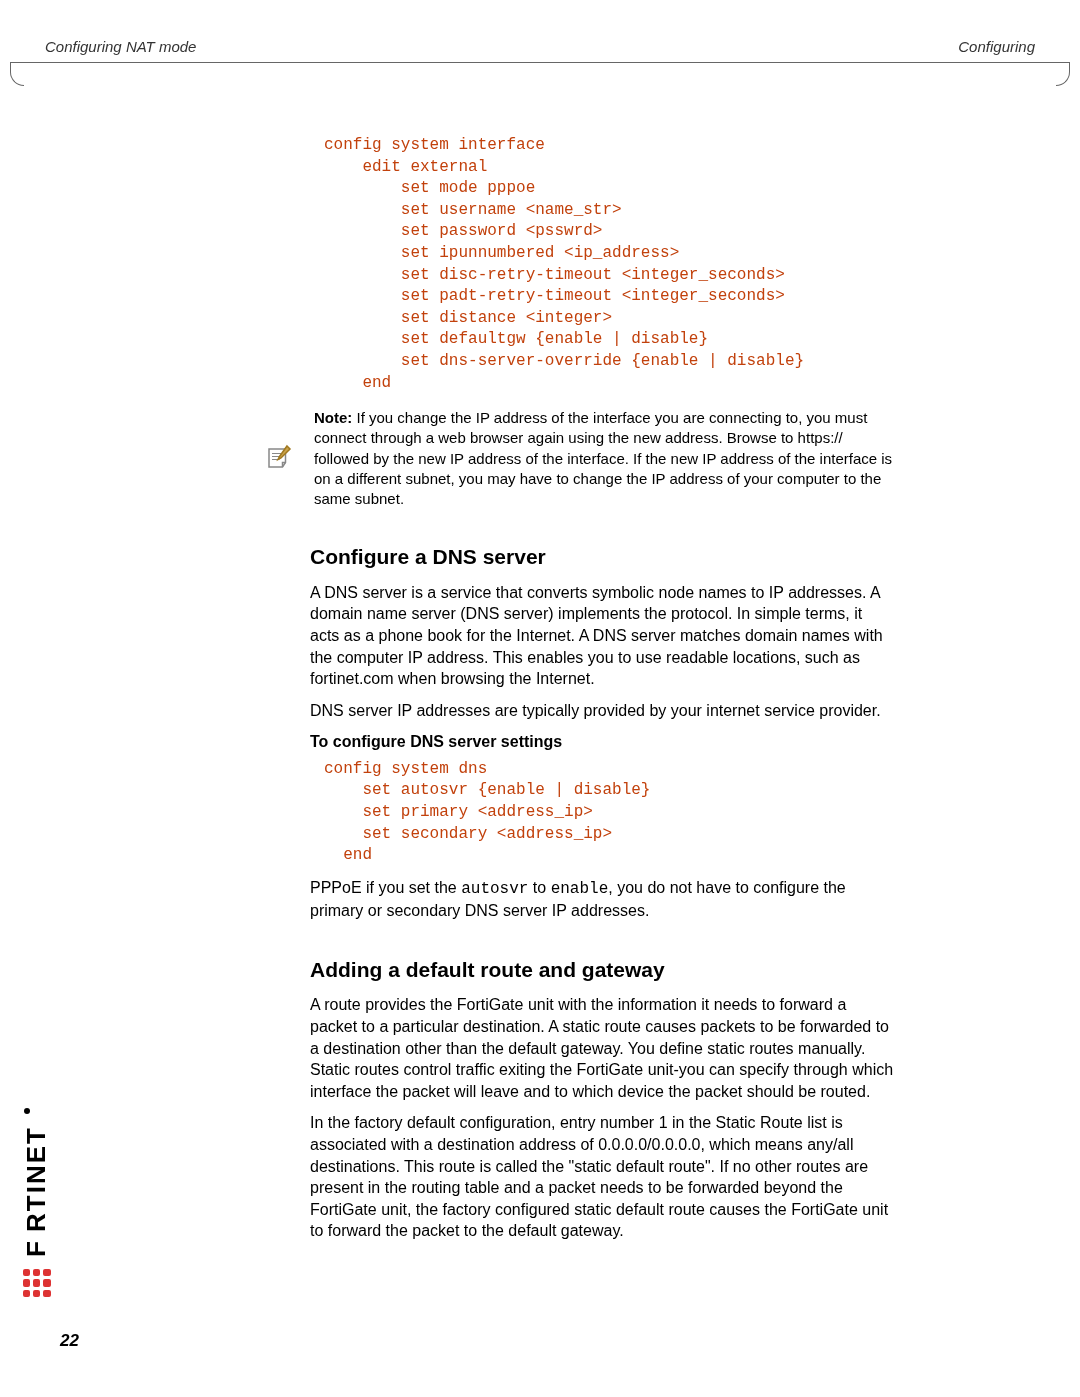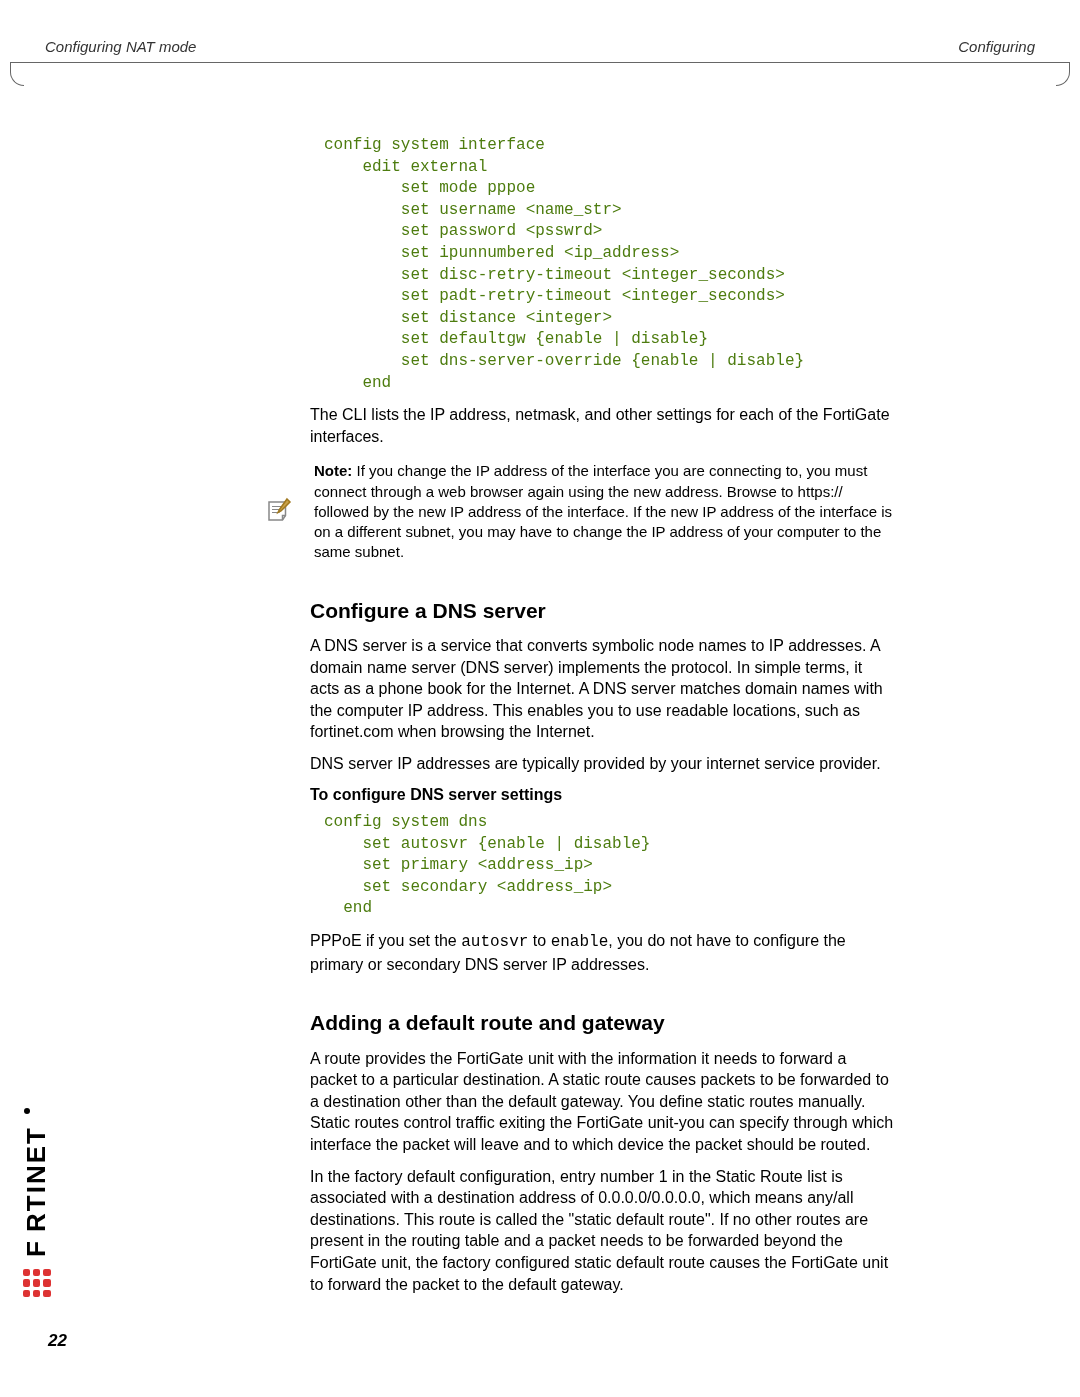--- a/index.html
+++ b/index.html
@@ -55,21 +55,21 @@
     font-weight: bold;
     font-size: 16px;
     margin-bottom: 6px;
   }
   pre.code {
     font-family: "Courier New", Courier, monospace;
     font-size: 16px;
     line-height: 1.35;
     white-space: pre;
     margin: 2px 0 10px 14px;
-    color: #4d7c0f;
+    color: #c2410c;
   }
   p.body { margin: 4px 0 10px 0; }
 
   .note-block {
     display: flex;
     align-items: center;
     gap: 18px;
     margin: 14px 0 18px -50px;
   }
   .note-icon {
@@ -110,21 +110,21 @@
     grid-template-rows: repeat(3, 1fr);
     gap: 3px;
   }
   .side-logo-mark span { background: #d33; border-radius: 2px; }
   .side-logo-text { font-size: 26px; font-weight: 800; font-family: Arial, sans-serif; }
   .side-logo-dot { width:6px; height:6px; background:#000; border-radius:50%; align-self: flex-start; margin-top:3px; }
 
   
   .footer {
     position: absolute;
-    left: 0; right: 0;
+    left: 12px; right: 0;
     bottom: 46px;
     display: flex;
     justify-content: space-between;
     align-items: flex-end;
     padding: 0 145px 0 48px;
     font-style: italic;
     font-size: 15px;
   }
   .footer .pageno { font-weight: bold; font-style: italic; font-size: 17px; }
   .footer .meta { text-align: right; }
@@ -149,21 +149,20 @@
         set mode pppoe
         set username &lt;name_str&gt;
         set password &lt;psswrd&gt;
         set ipunnumbered &lt;ip_address&gt;
         set disc-retry-timeout &lt;integer_seconds&gt;
         set padt-retry-timeout &lt;integer_seconds&gt;
         set distance &lt;integer&gt;
         set defaultgw {enable | disable}
         set dns-server-override {enable | disable}
     end</pre>
-    <p class="body">The CLI lists the IP address, netmask, and other settings for each of the FortiGate interfaces.</p>
 
     <div class="note-block">
       <div class="note-icon">
         <svg viewBox="0 0 48 48" width="36" height="36" fill="none" stroke="#888" stroke-width="2">
           <path d="M12 36 L30 36 L34 30 L34 12 L12 12 Z"></path>
           <path d="M30 36 L30 30 L34 30"></path>
           <path d="M16 18 L30 18 M16 22 L30 22 M16 26 L26 26" stroke-width="1.5"></path>
           <path d="M36 8 L40 12 L28 24 L24 26 L26 22 Z" fill="#c9a24a" stroke="#a07820"></path>
         </svg>
       </div>

